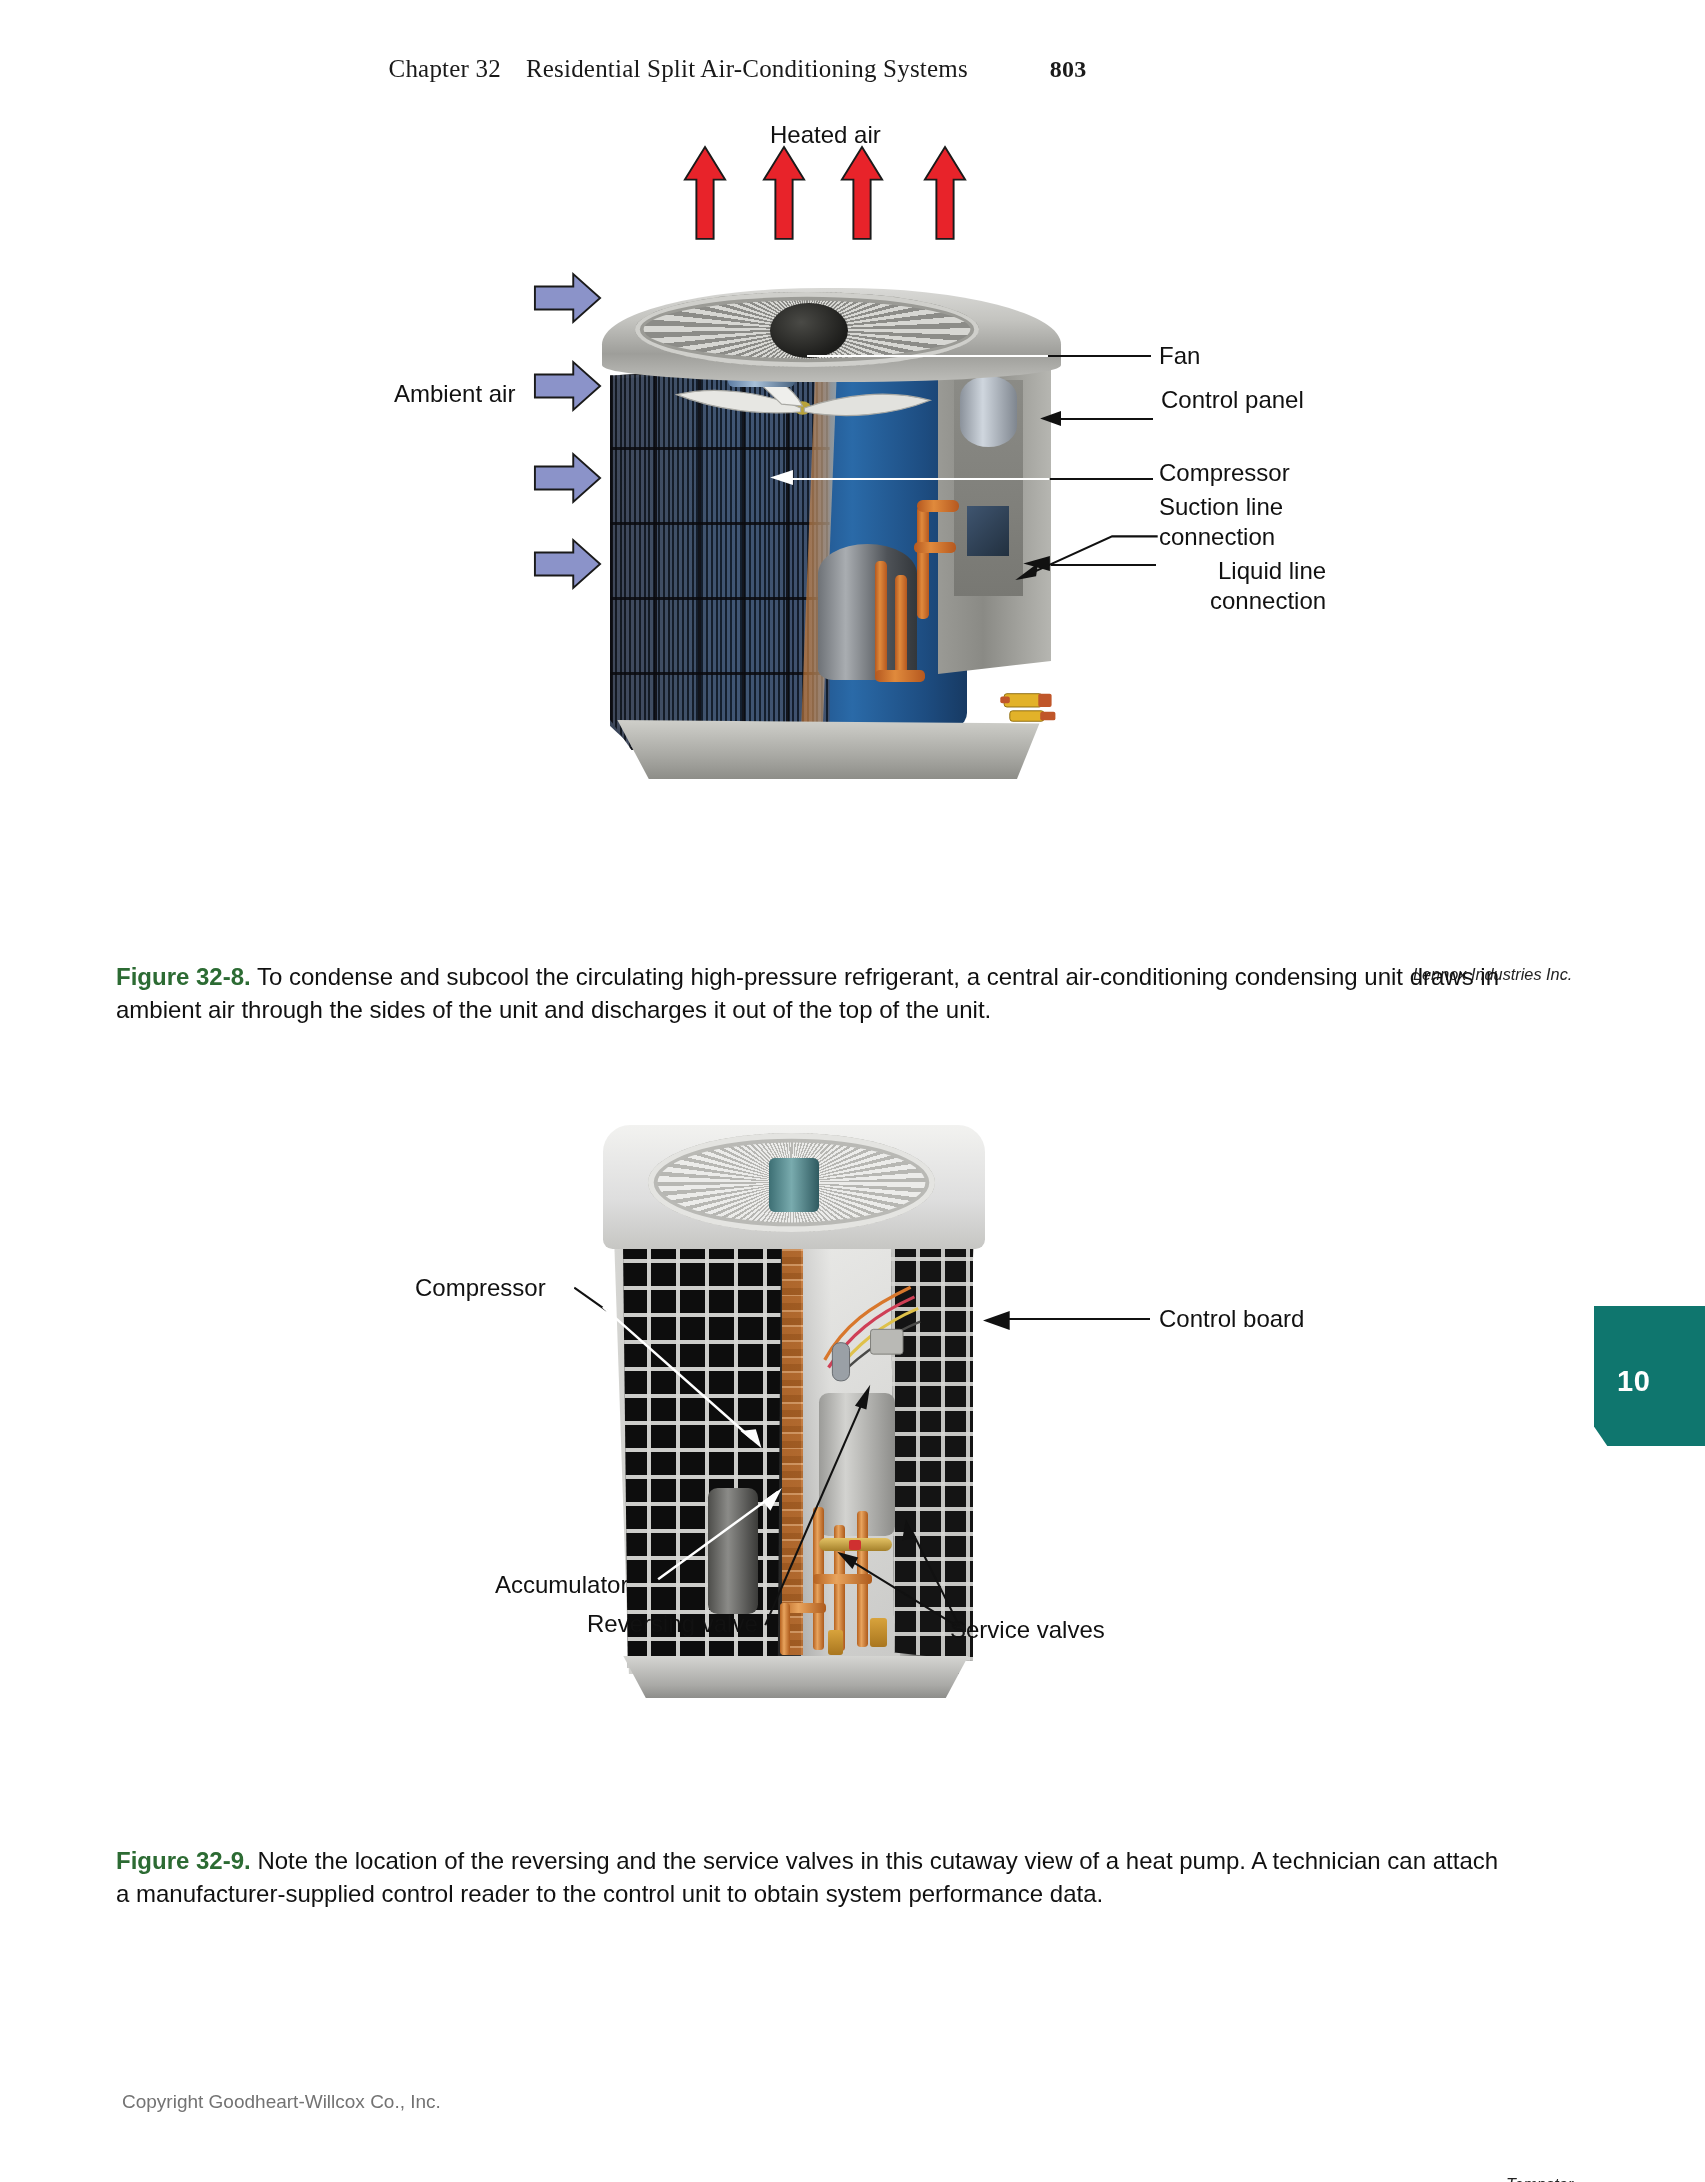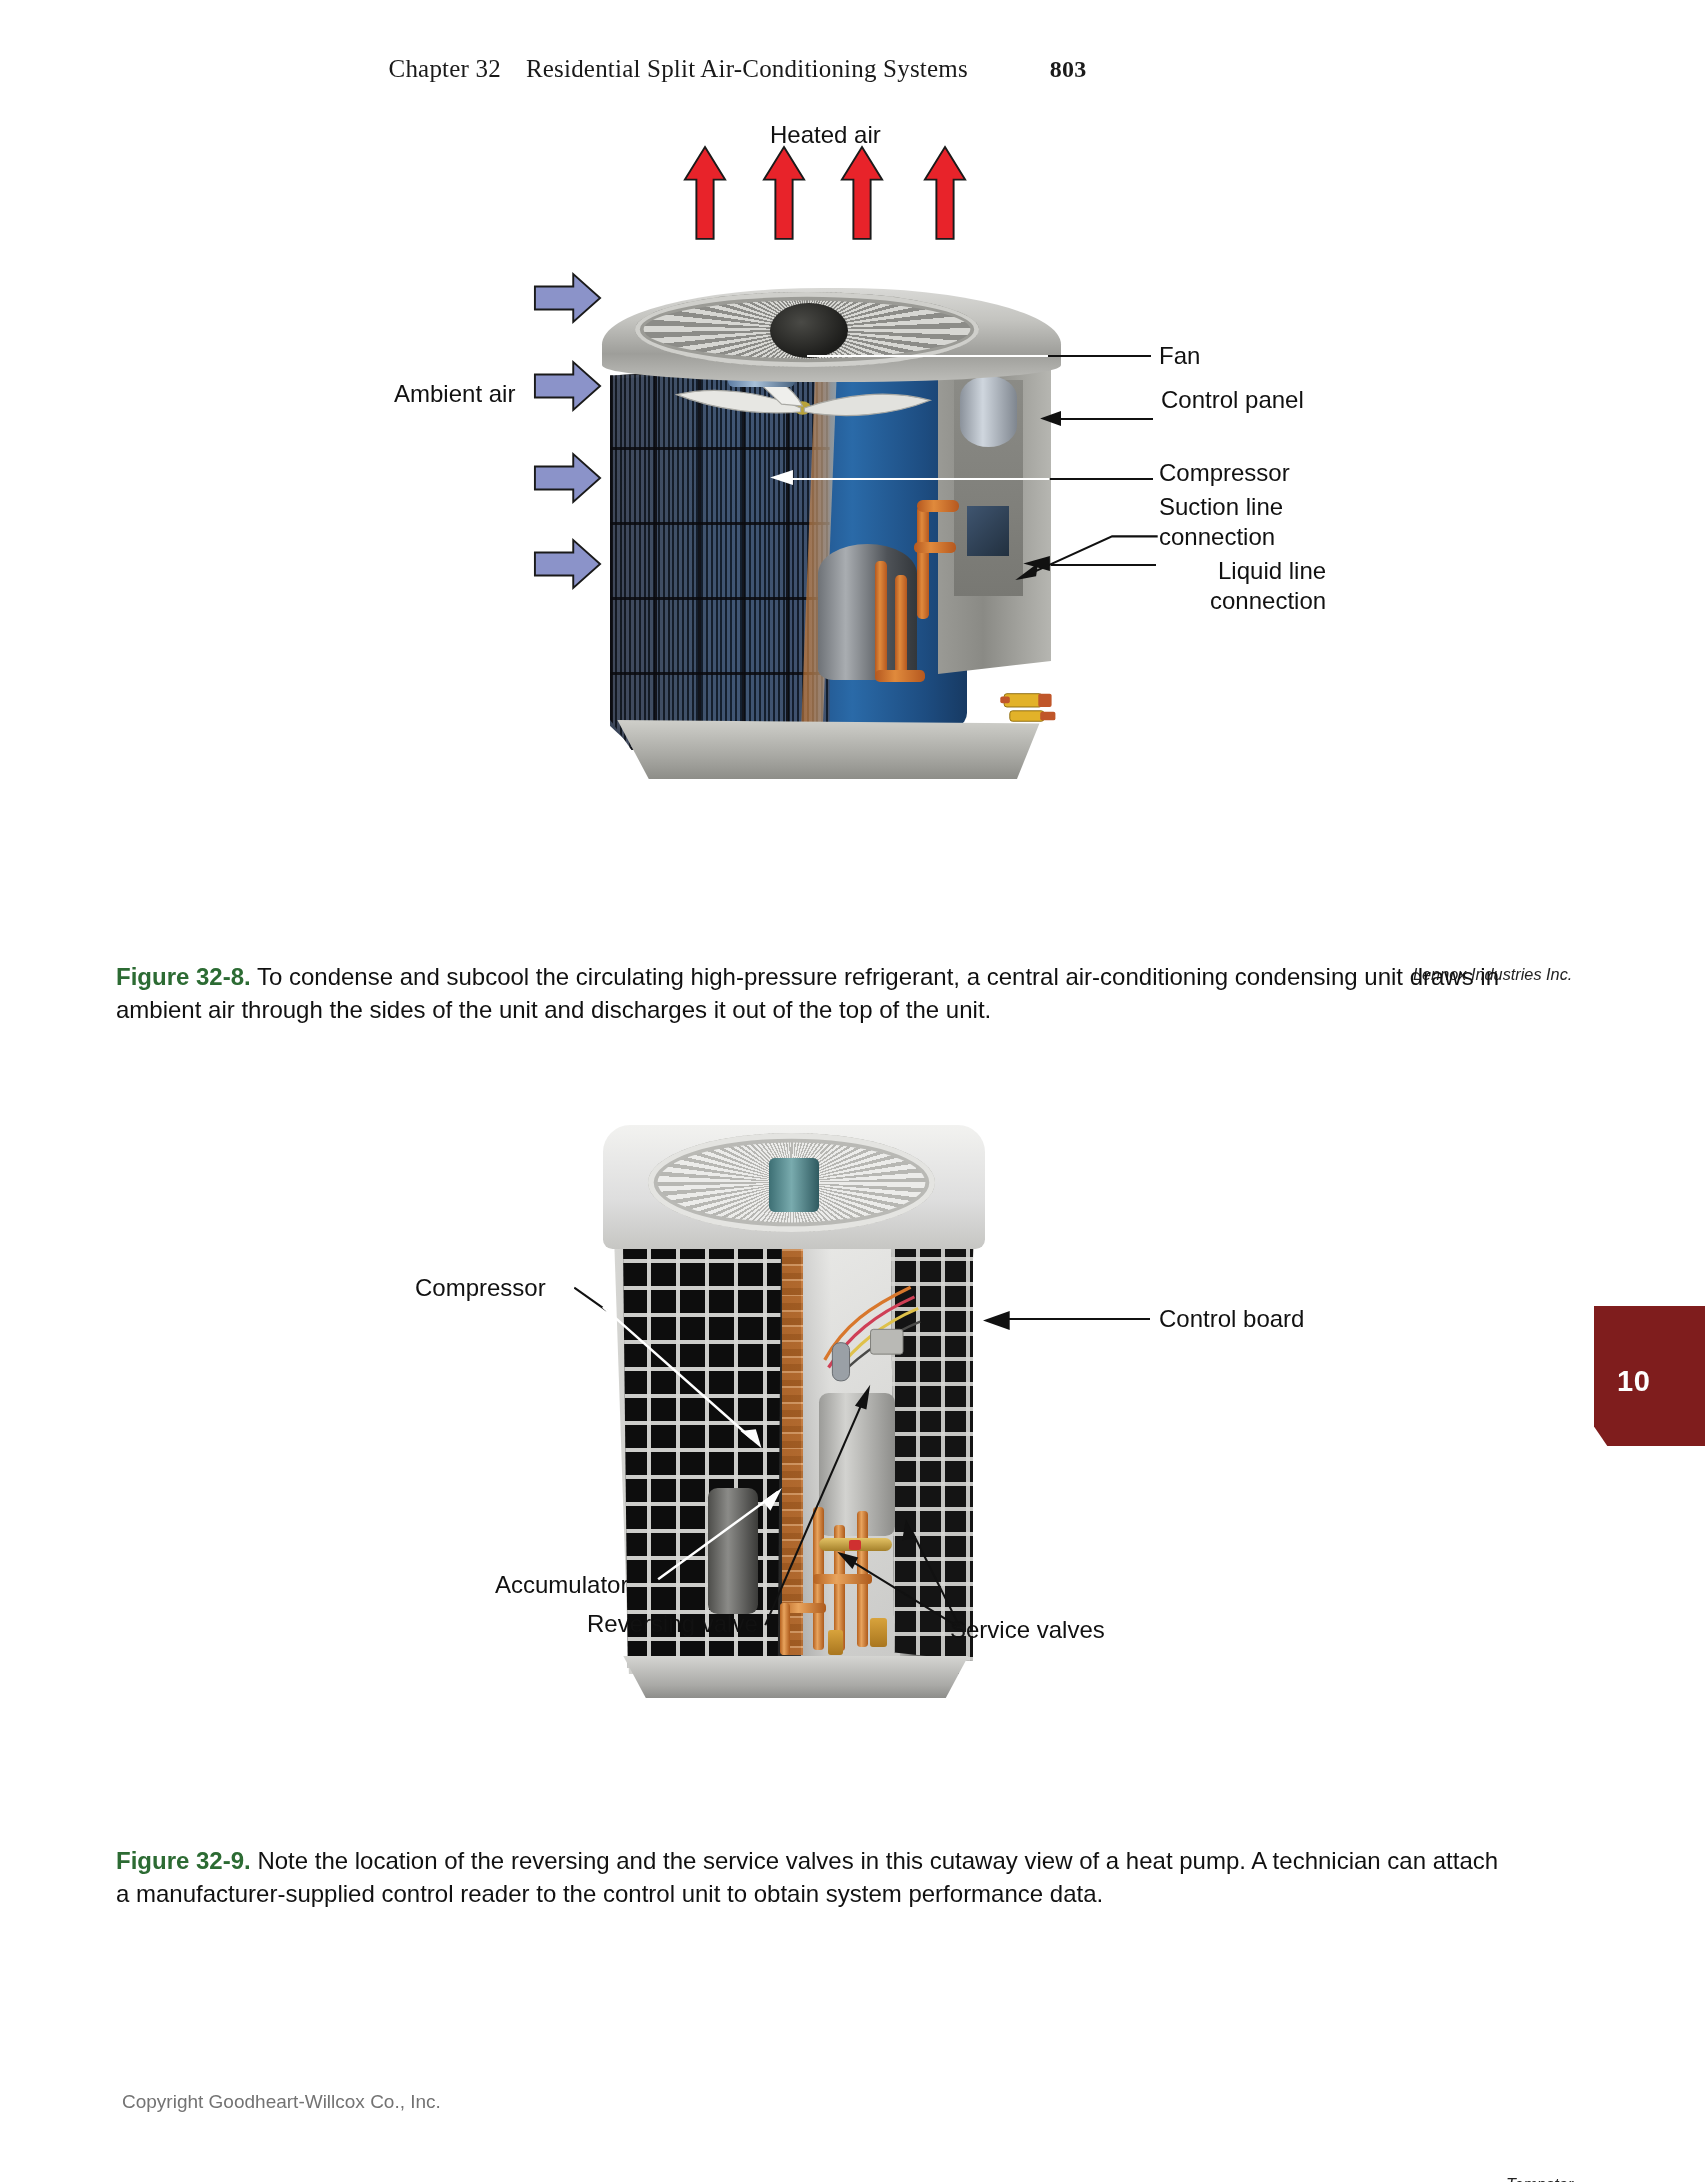--- a/index.html
+++ b/index.html
@@ -199,21 +199,21 @@
   .u2-base {
     position:absolute; left:15.3px; top:531px; width:375px; height:42px;
     background: linear-gradient(180deg,#d5d5d2 0%,#a9a9a6 70%,#8d8d8a 100%);
     clip-path: polygon(4% 0, 96% 0, 90% 100%, 10% 100%);
   }
   .u2-svalve { position:absolute; background: linear-gradient(180deg,#d8a33c,#a9761f); border-radius:2.9px; }
 
   
   .sidetab {
     position:absolute; left:1594px; top:1306px; width:111px; height:140px;
-    background:#7f1d1d;
+    background:#0f766e;
     clip-path: polygon(0 0, 100% 0, 100% 100%, 12% 100%, 0 86%);
   }
   .sidetab .num {
     position:absolute; left:23px; top:59px;
     font-family:"Liberation Sans", sans-serif; font-weight:bold;
     font-size:29px; color:#fff; letter-spacing:0.5px;
   }
 
   
   .footer {

